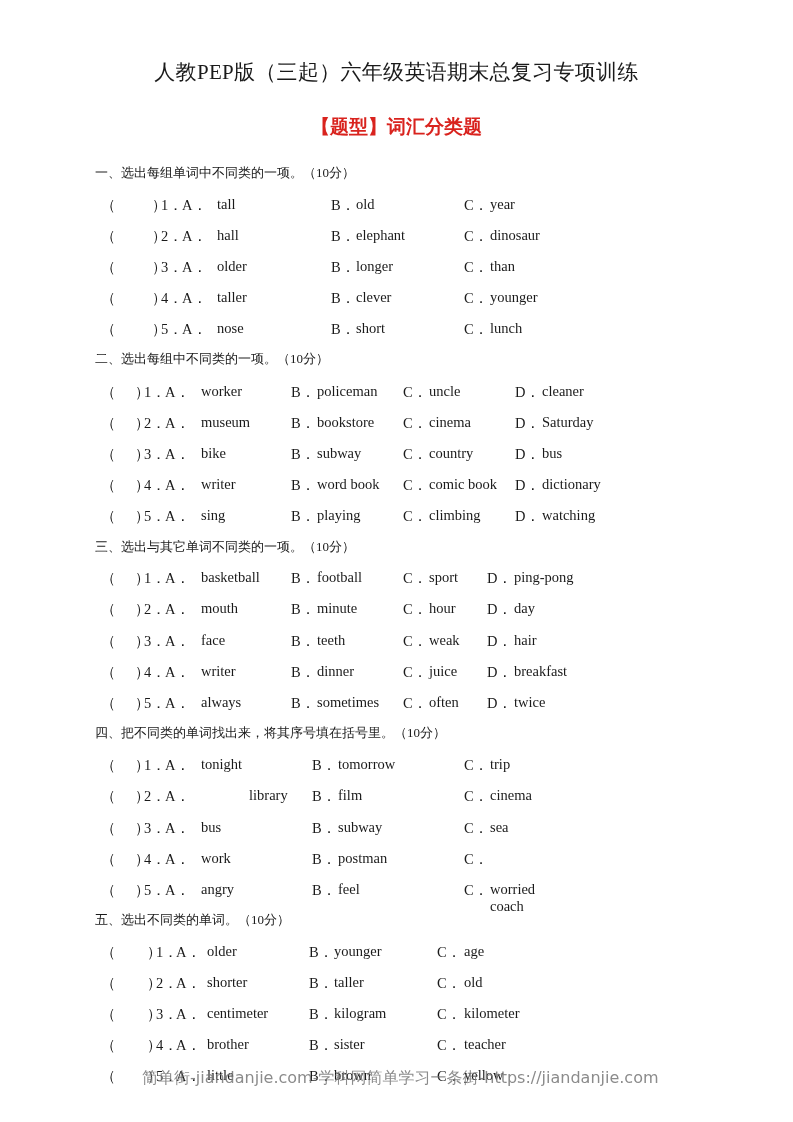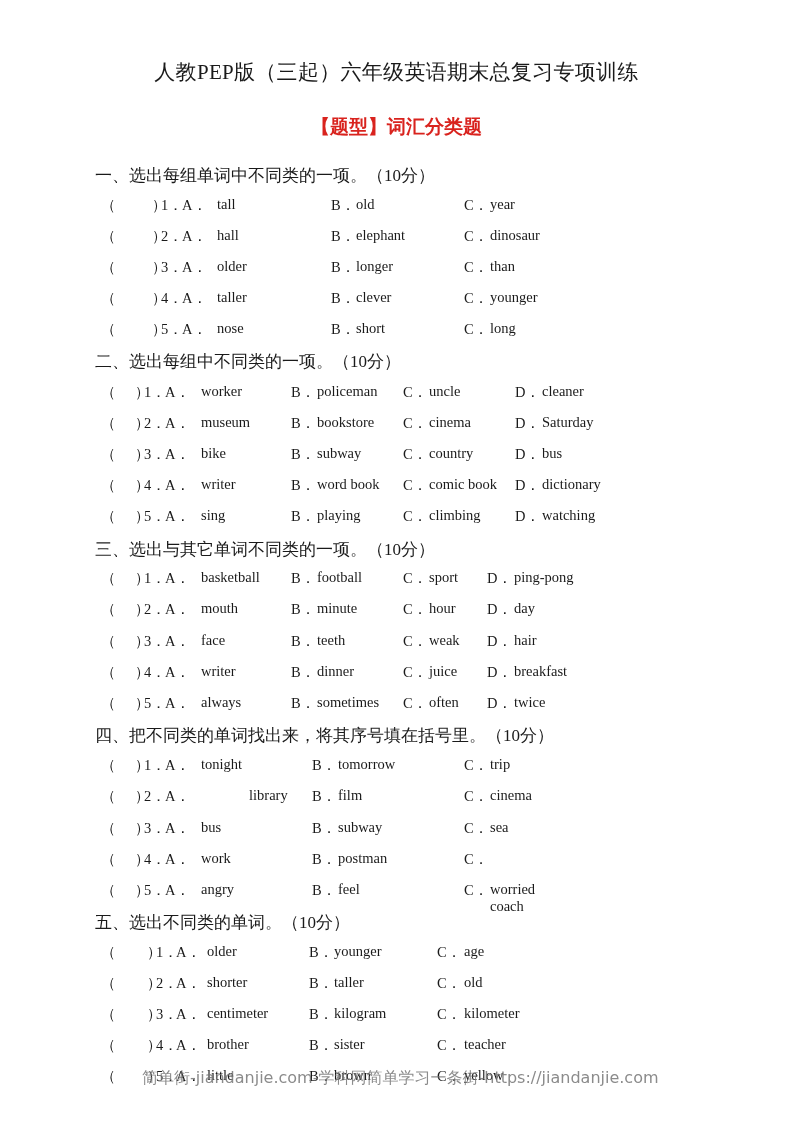--- a/index.html
+++ b/index.html
@@ -12,21 +12,21 @@
       position: absolute; top: 58px; left: 0; width: 793px;
       text-align: center; font-size: 21px; letter-spacing: 0.3px;
     }
     .subtitle {
       position: absolute; top: 114px; left: 0; width: 793px;
       text-align: center; font-size: 19px; font-weight: bold;
       font-family: "DejaVu Sans", "Liberation Sans", sans-serif;
       color: #d9231e;
     }
     .section-heading {
-      position: absolute; left: 95px; font-size: 17px; white-space: nowrap;
+      position: absolute; left: 95px; font-size: 13px; white-space: nowrap;
     }
     .row {
       position: absolute; left: 95px; height: 20px; font-size: 14.5px; white-space: nowrap;
     }
     .row span { position: absolute; top: 0; }
     .watermark {
       position: absolute; left: 142px; top: 1068px;
       font-family: "DejaVu Sans", "Liberation Sans", sans-serif;
       font-size: 16px; color: #777; opacity: 0.85; white-space: nowrap;
     }
@@ -85,21 +85,21 @@
       </div>
       <div class="row" style="top: 320px;">
         <span style="left: 6px;">（</span>
         <span style="left: 57px;">）</span>
         <span style="left: 66px;">5．</span>
         <span style="left: 87px;">A．</span>
         <span style="left: 122px;">nose</span>
         <span style="left: 236px;">B．</span>
         <span style="left: 261px;">short</span>
         <span style="left: 369px;">C．</span>
-        <span style="left: 395px;">long</span>
+        <span style="left: 395px;">lunch</span>
       </div>
       <div class="section-heading" style="top: 350px;">二、选出每组中不同类的一项。（10分）</div>
       <div class="row" style="top: 383px;">
         <span style="left: 6px;">（</span>
         <span style="left: 40px;">）</span>
         <span style="left: 49px;">1．</span>
         <span style="left: 70px;">A．</span>
         <span style="left: 106px;">worker</span>
         <span style="left: 196px;">B．</span>
         <span style="left: 222px;">policeman</span>

